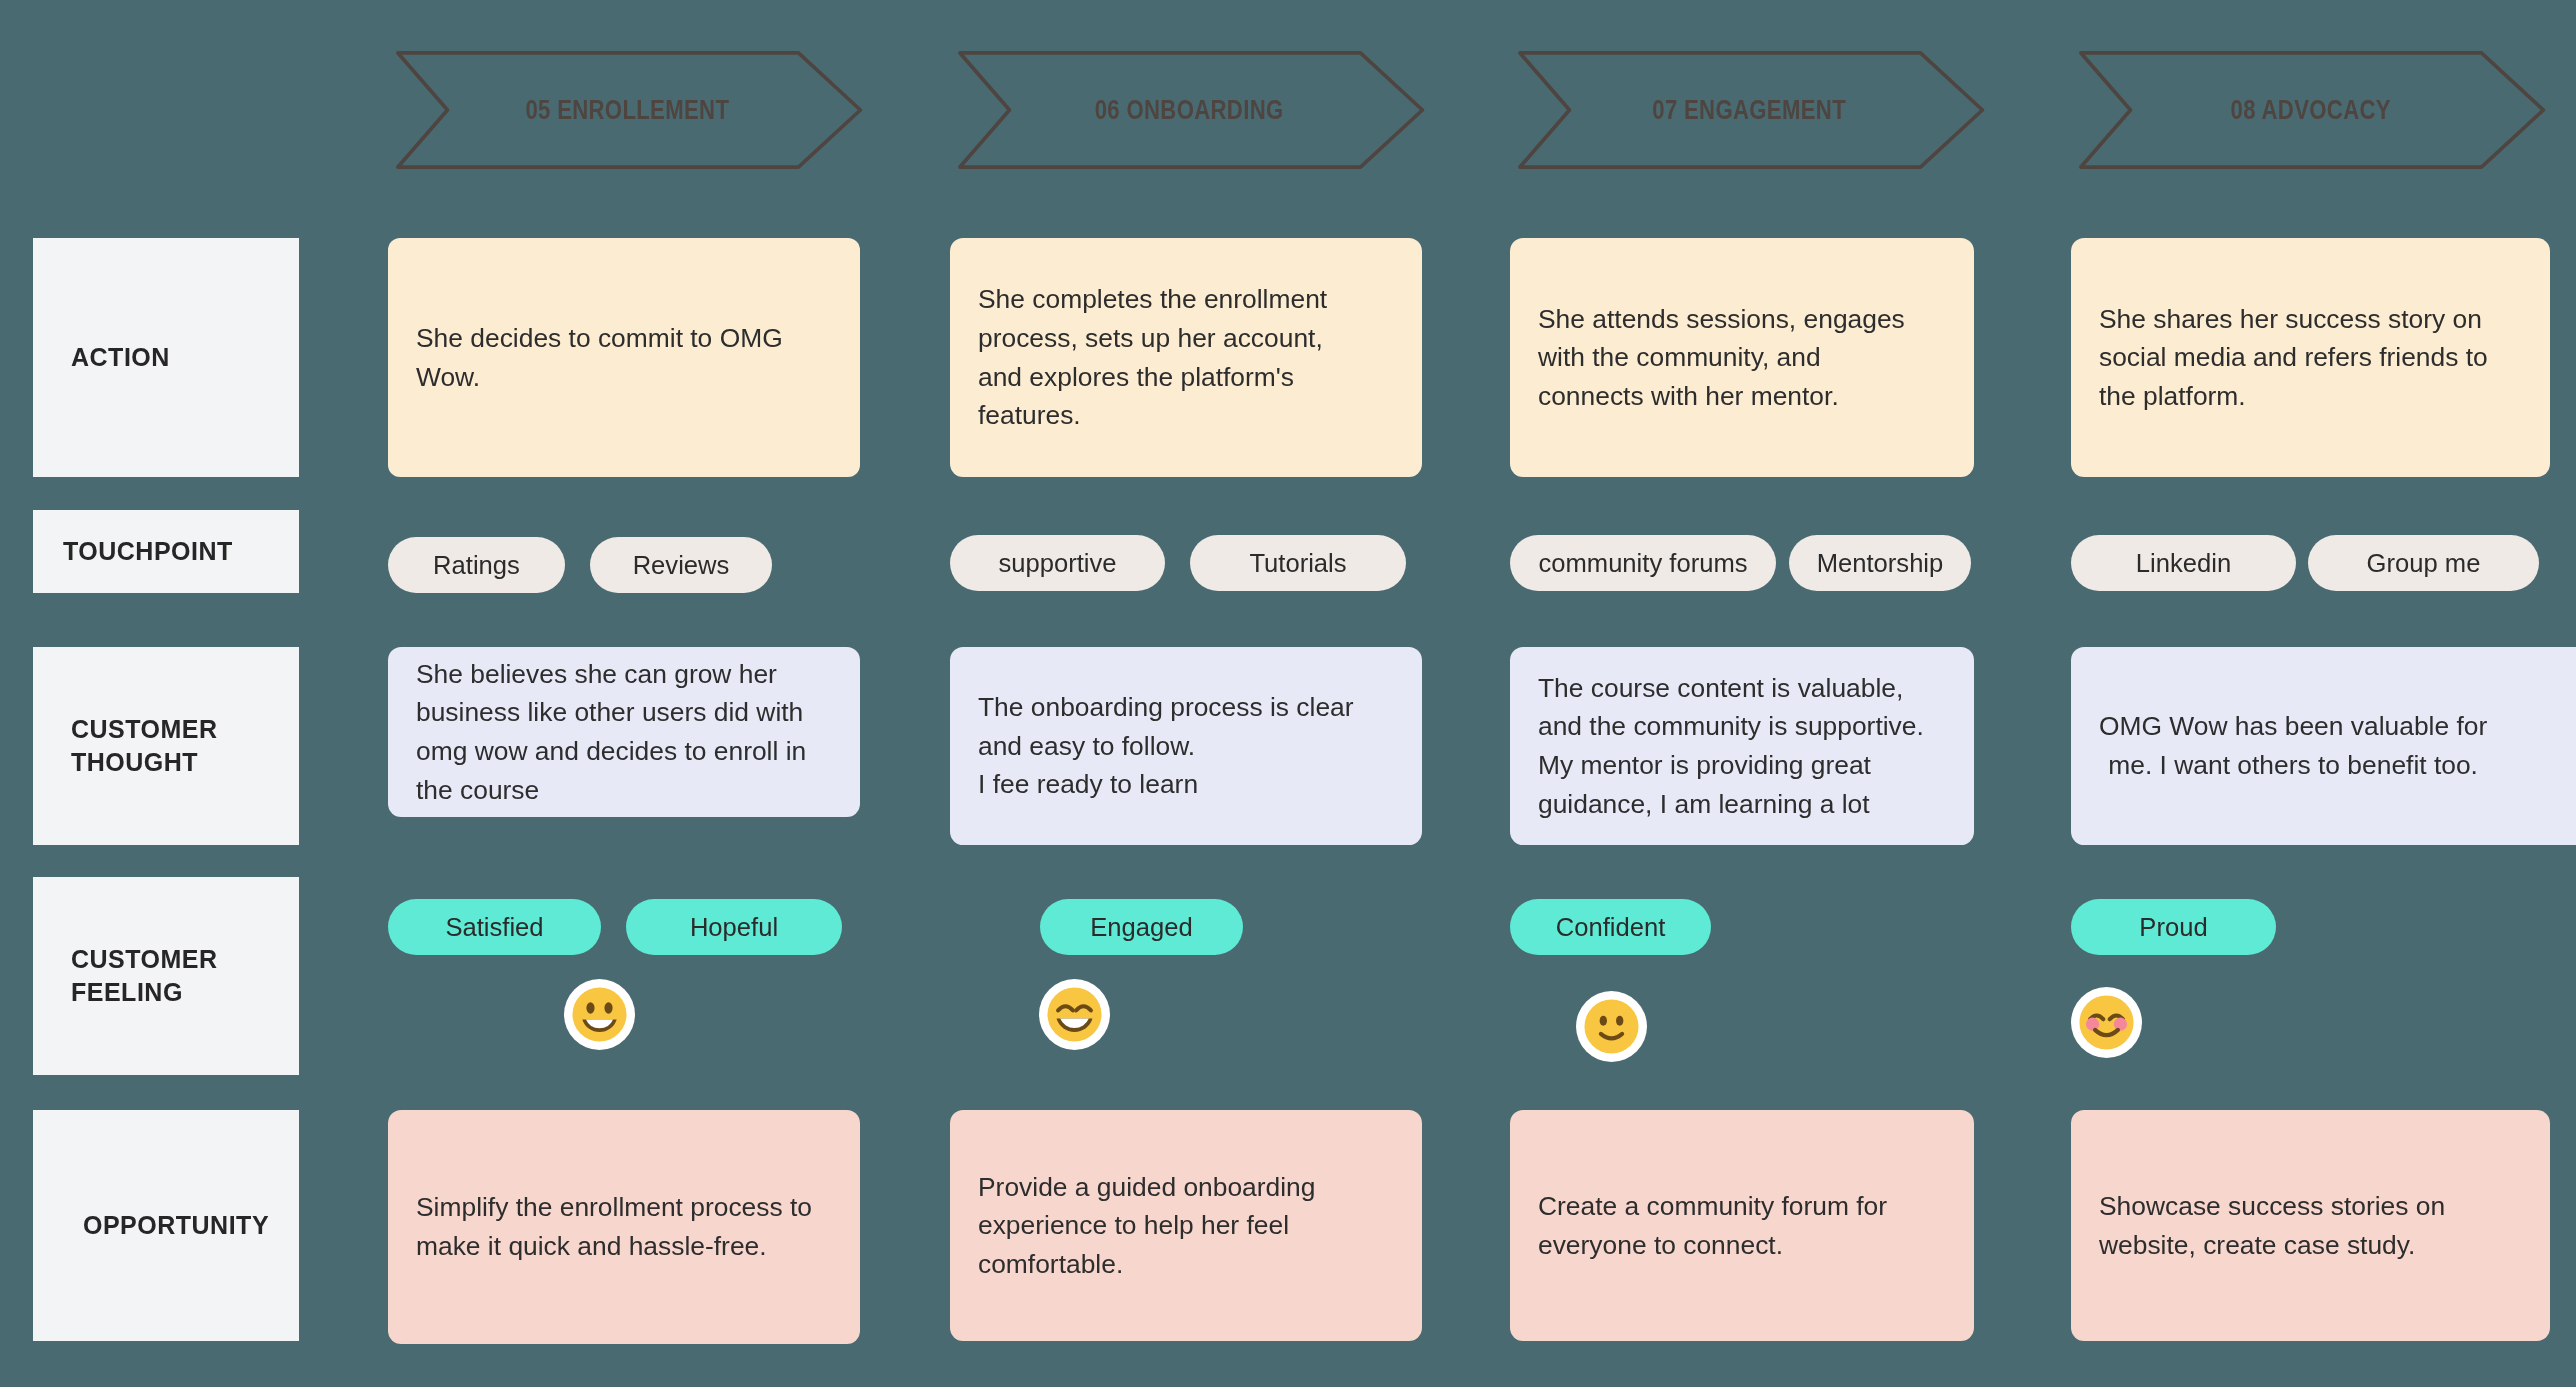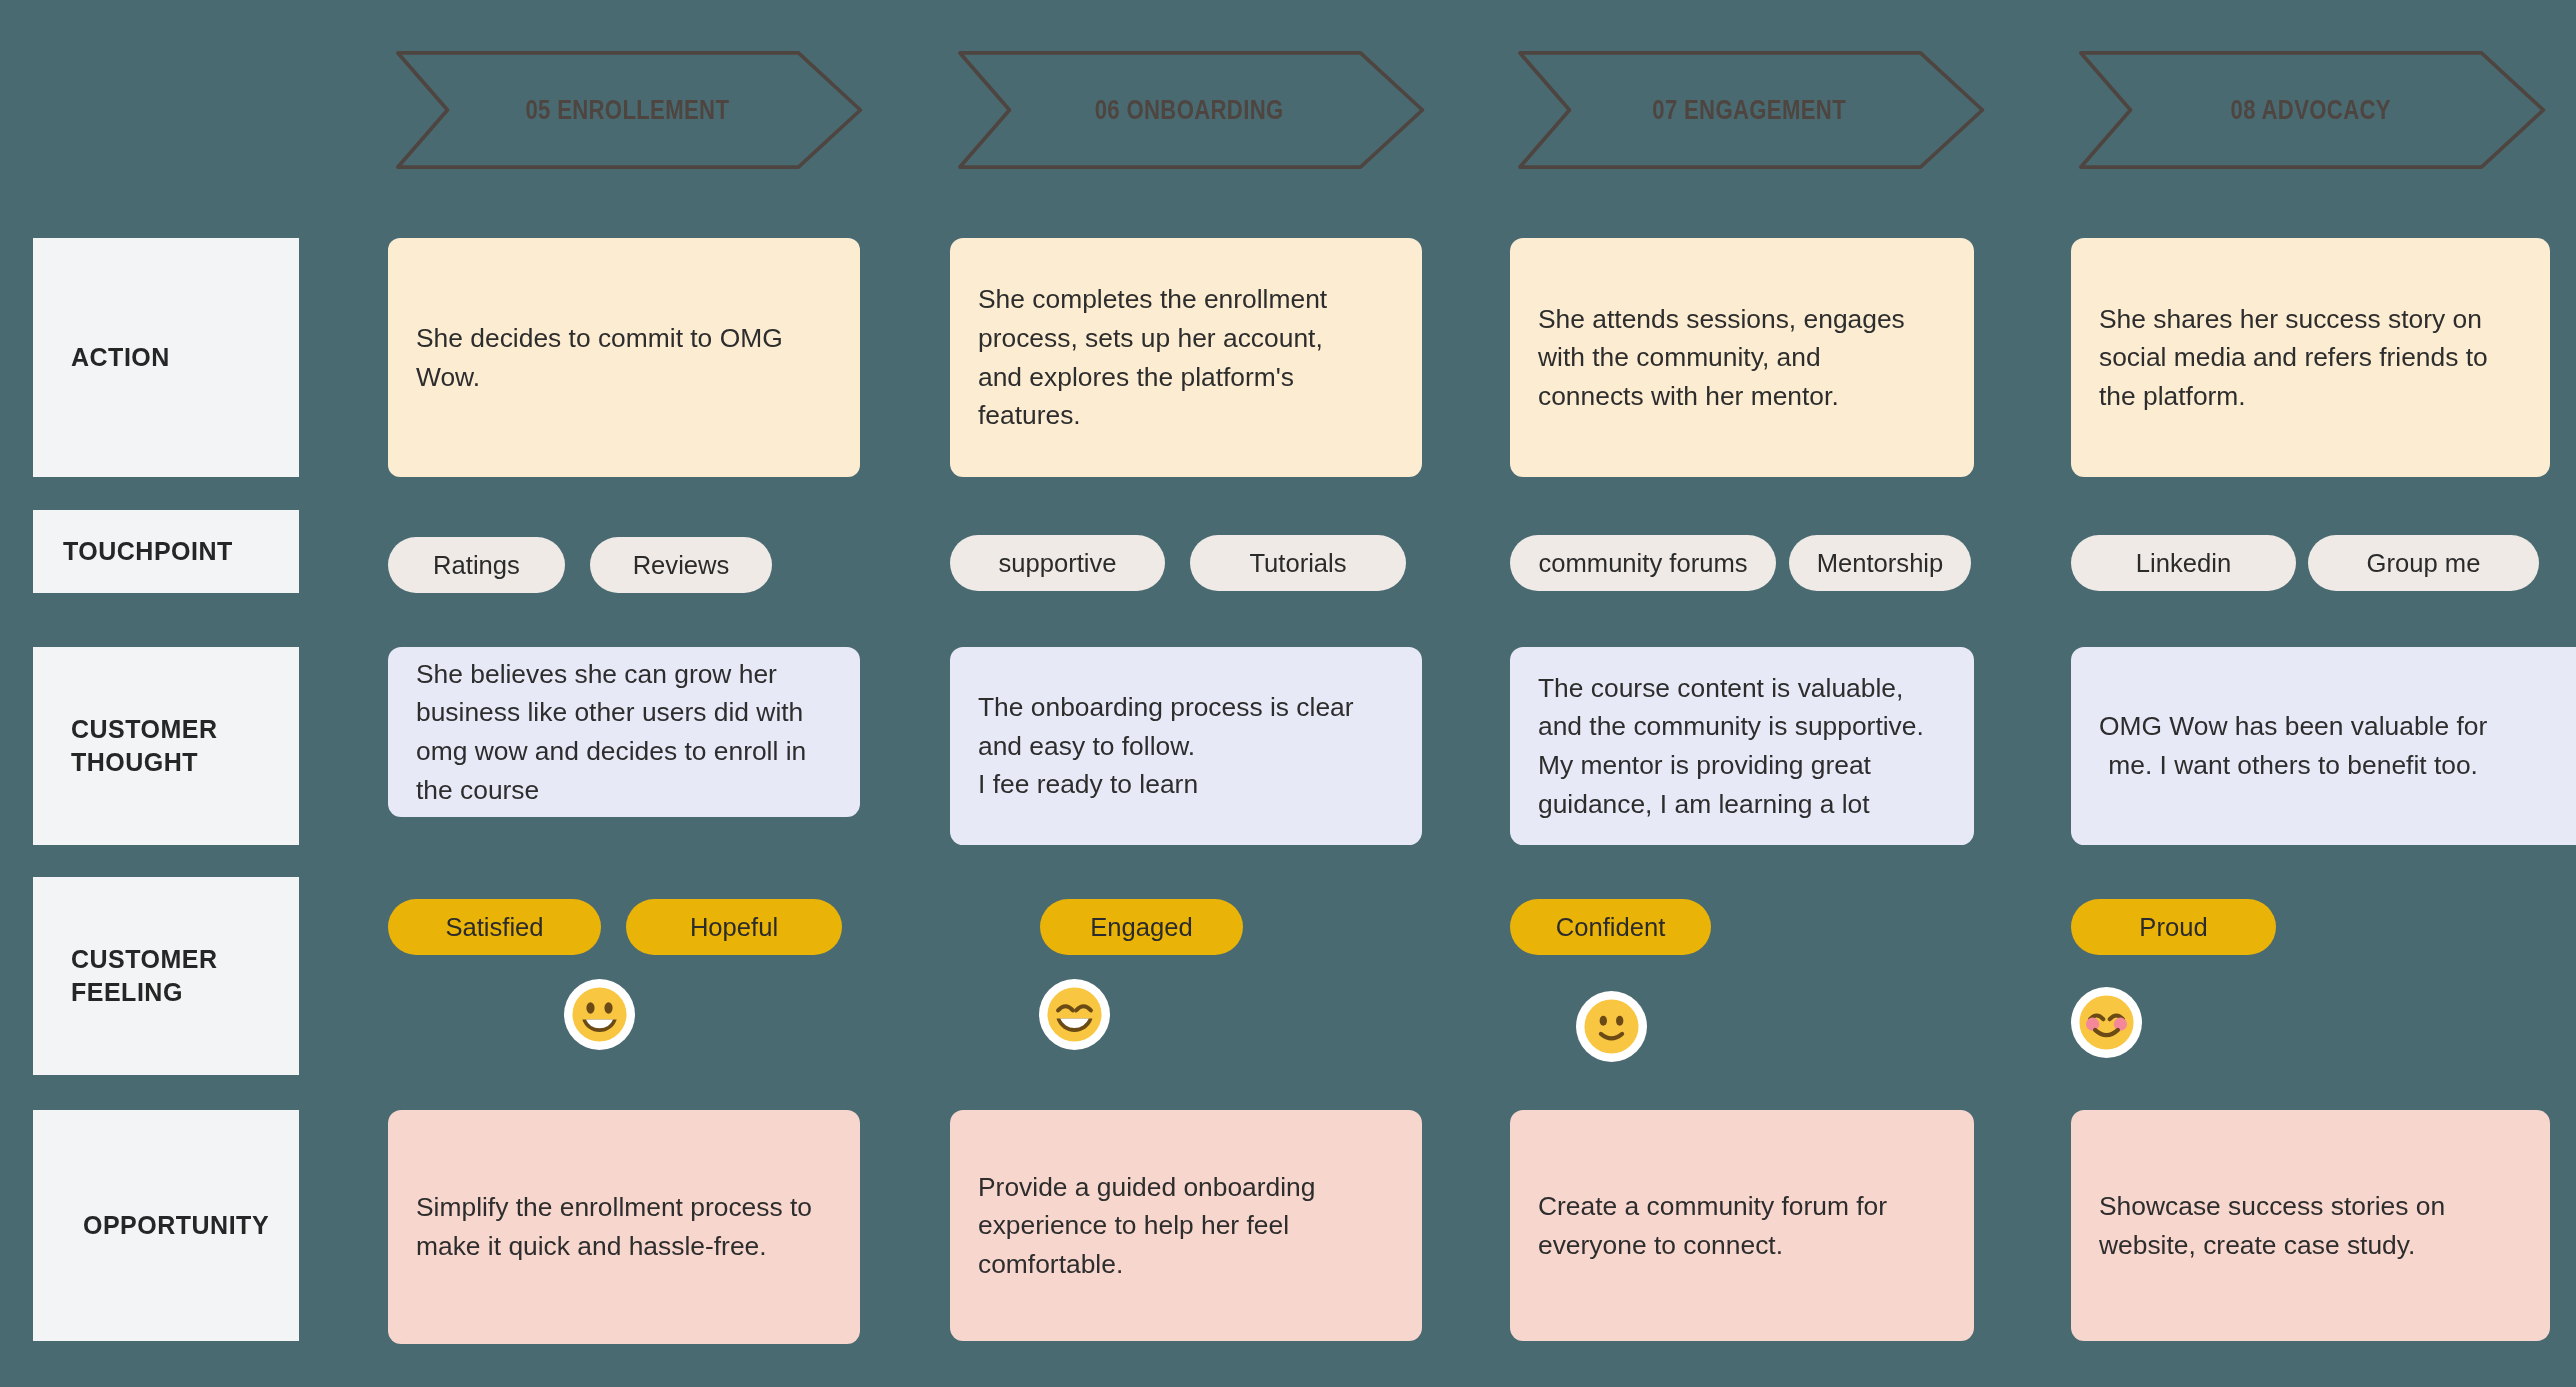--- a/index.html
+++ b/index.html
@@ -109,21 +109,21 @@
     height: 56px;
     padding: 0 25px;
   }
   .pill .p-text {
     font-size: 25.6px;
     color: #2b2b2b;
     white-space: nowrap;
     font-family: "Liberation Sans Narrow", "Liberation Sans", sans-serif;
   }
   .pill-touchpoint { background: #efeae6; }
-  .pill-feeling    { background: #eab308; }
+  .pill-feeling    { background: #5eead4; }
 
   
   .emoji-badge {
     position: absolute;
     width: 71px;
     height: 71px;
     border-radius: 50%;
     background: #ffffff;
     display: flex;
     align-items: center;

